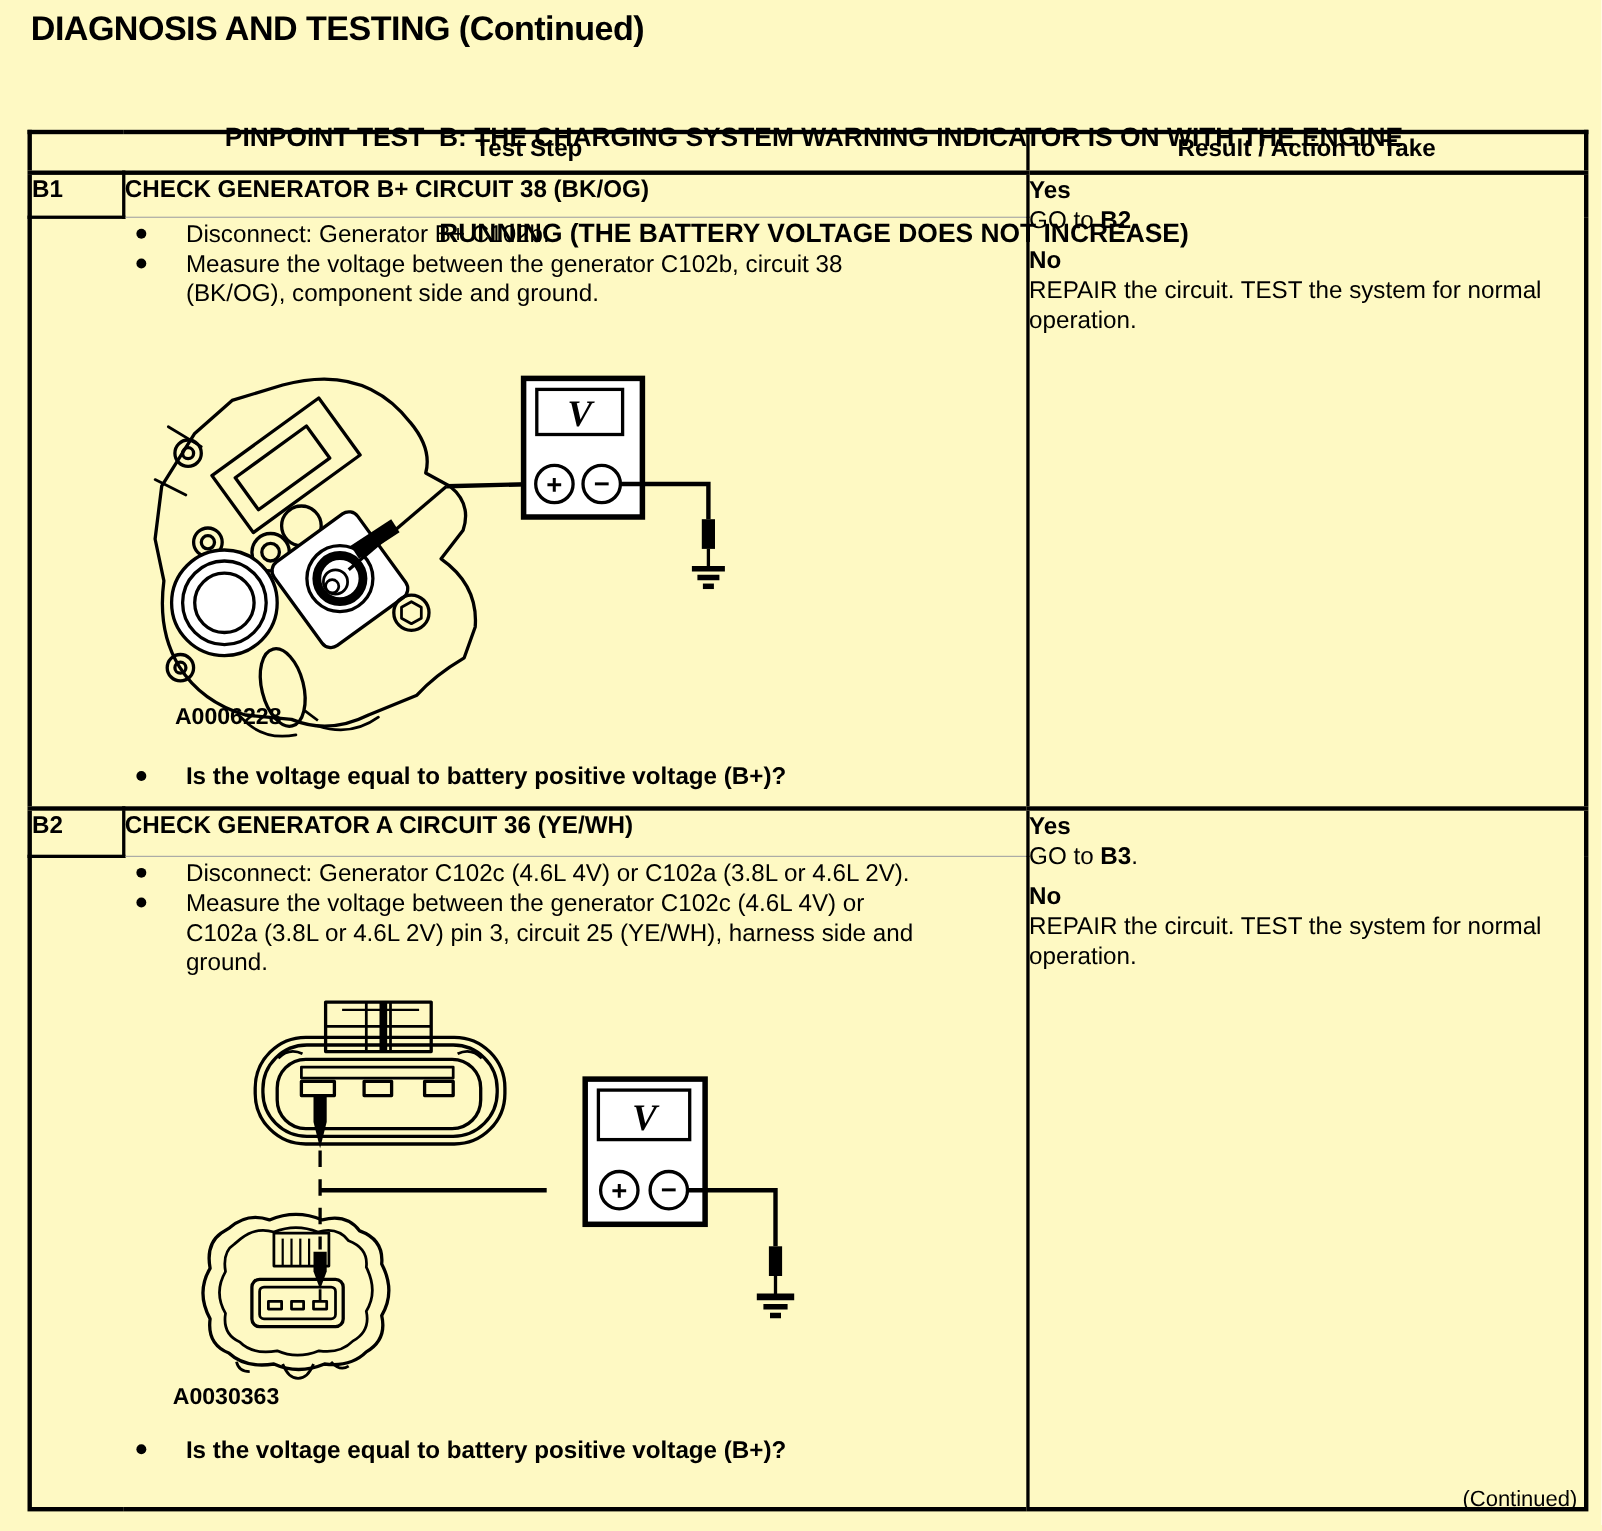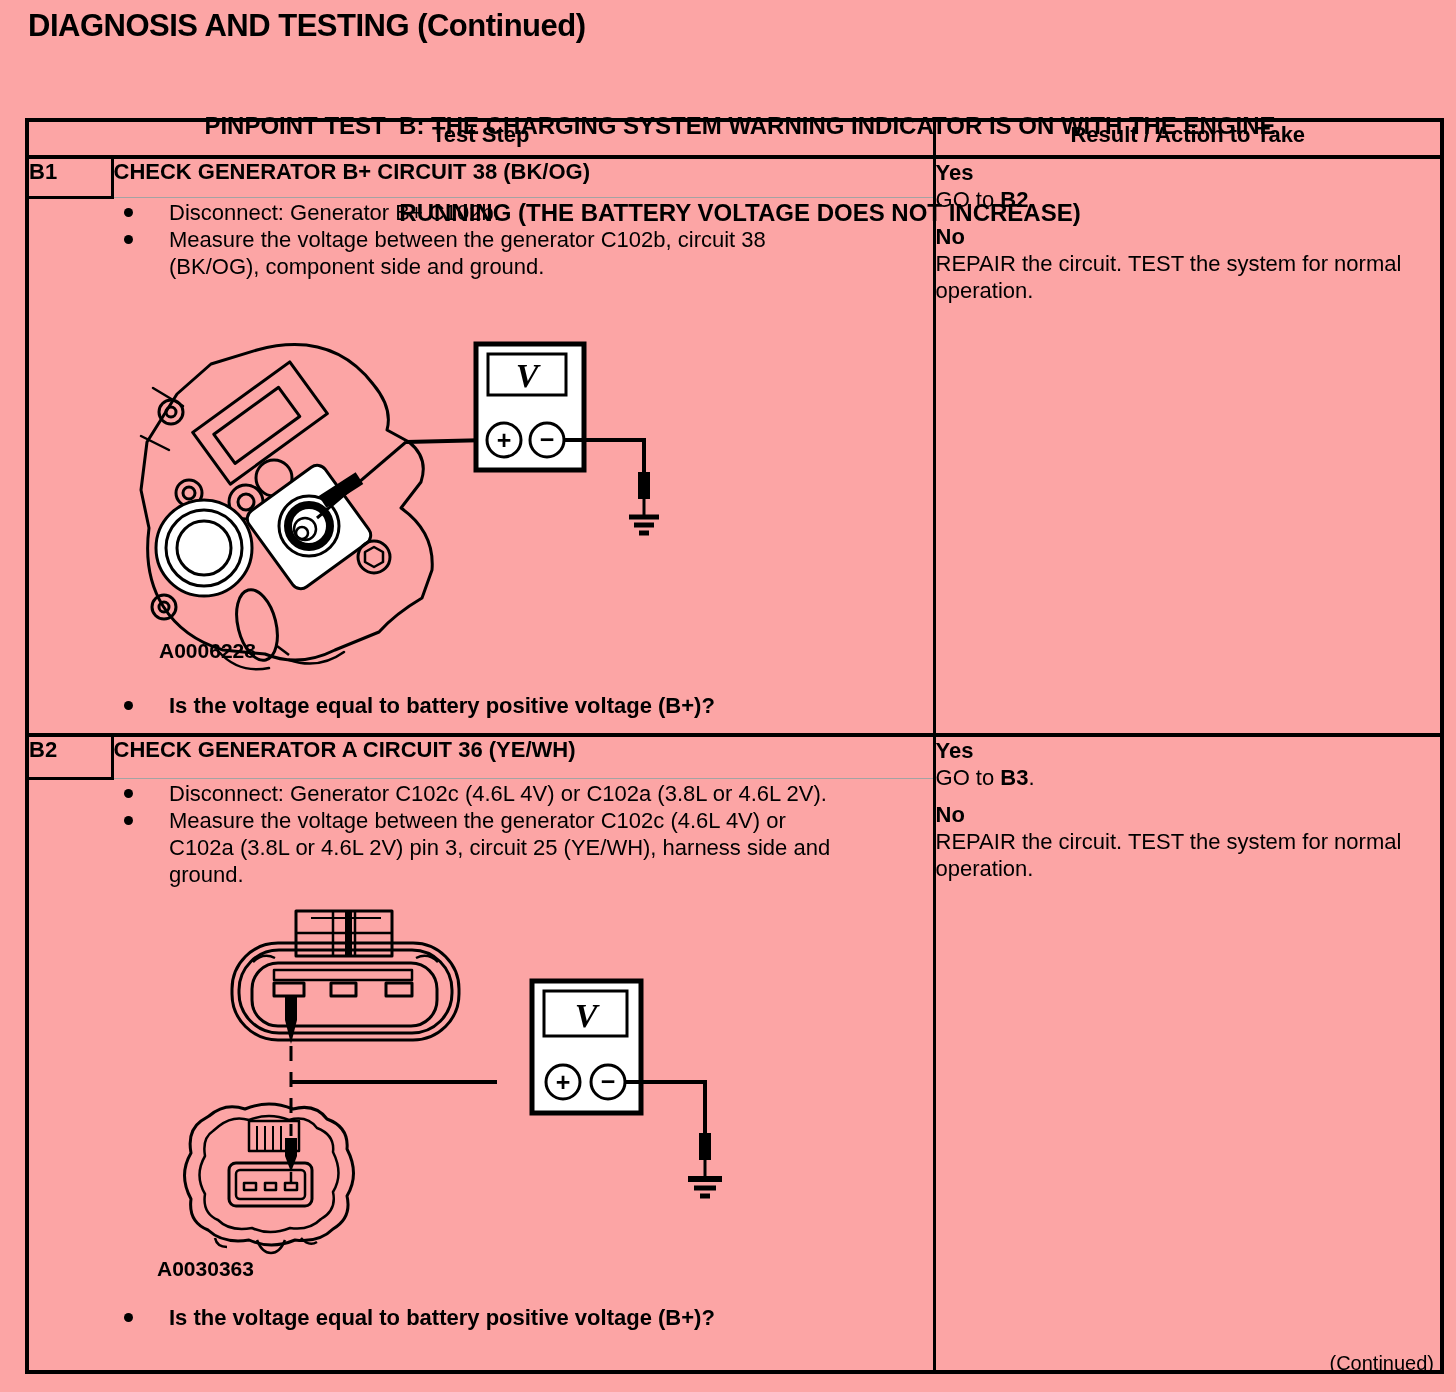--- a/index.html
+++ b/index.html
@@ -1,17 +1,17 @@
 <!DOCTYPE html>
 <html><head>
 <meta charset="utf-8">
 <style>
   html,body{margin:0;padding:0;background:#fff;}
   .page{
-    position:relative;width:1456px;height:1392px;background:#fca5a5;
+    position:relative;width:1456px;height:1392px;background:#fef9c3;
     font-family:"Liberation Sans",sans-serif;color:#000;overflow:hidden;
   }
   .h1{
     position:absolute;left:28px;top:8px;font-size:31px;font-weight:700;
     letter-spacing:-0.5px;white-space:nowrap;
   }
   .subtitle{
     position:absolute;left:12px;top:53px;width:1456px;text-align:center;
     font-size:24px;font-weight:700;line-height:29px;white-space:pre-wrap;
   }

